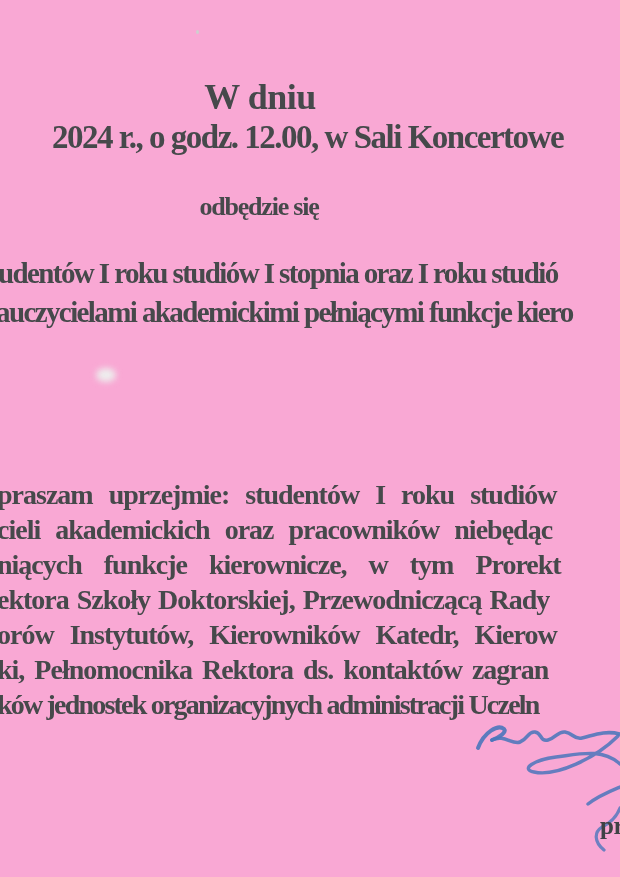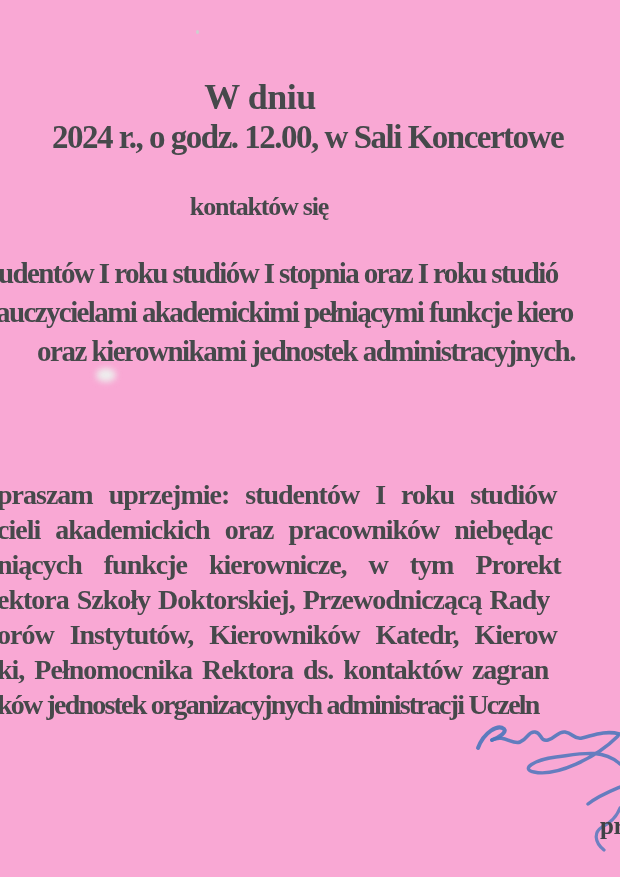--- a/index.html
+++ b/index.html
@@ -43,25 +43,24 @@
   .artifact-dot{position:absolute;left:196px;top:30px;width:3px;height:4px;background:#cfcfcf;border-radius:50%;}
   .artifact-smudge{position:absolute;left:96px;top:368px;width:20px;height:14px;background:#ededed;border-radius:50%;filter:blur(3px);}
 </style>
 </head>
 <body>
 
 <div class="page">
 
   <div class="line hdr1">W dniu</div>
   <div class="line hdr2">2024 r., o godz. 12.00, w Sali Koncertowe</div>
-  <div class="line hdr3">kontaktów się</div>
+  <div class="line hdr3">odbędzie się</div>
 
   <div class="line sub1">udentów I roku studiów I stopnia oraz I roku studió</div>
   <div class="line sub2">auczycielami akademickimi pełniącymi funkcje kiero</div>
-  <div class="line sub3">oraz kierownikami jednostek administracyjnych.</div>
 
   <div class="body-line bl0">praszam uprzejmie: studentów I roku studiów</div>
   <div class="body-line bl1">cieli akademickich oraz pracowników niebędąc</div>
   <div class="body-line bl2">niących funkcje kierownicze, w tym Prorekt</div>
   <div class="body-line bl3">ektora Szkoły Doktorskiej, Przewodniczącą Rady</div>
   <div class="body-line bl4">orów Instytutów, Kierowników Katedr, Kierow</div>
   <div class="body-line bl5">ki, Pełnomocnika Rektora ds. kontaktów zagran</div>
   <div class="body-line bl6">ków jednostek organizacyjnych administracji Uczeln</div>
 
   <svg class="sig-main" width="152" height="72" viewBox="0 0 152 72" fill="none">

